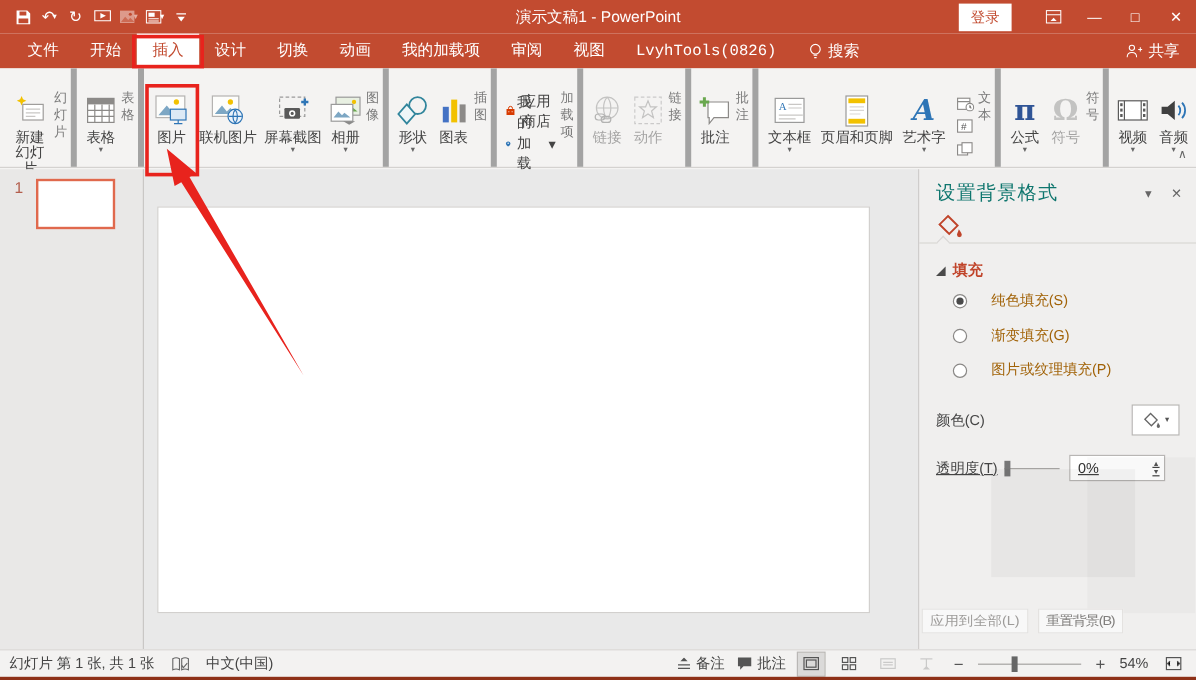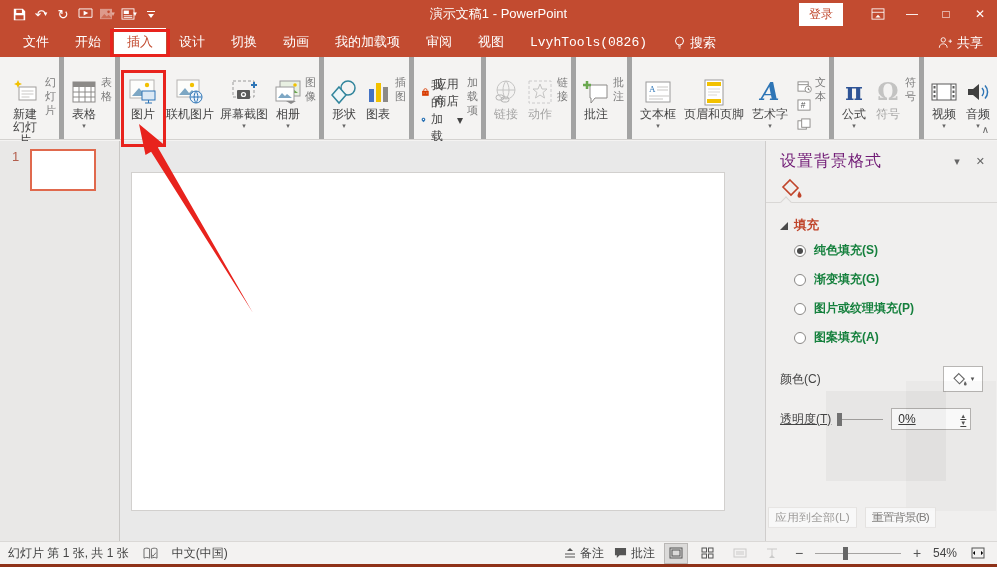--- a/index.html
+++ b/index.html
@@ -49,29 +49,29 @@
   
   .main { position:absolute; top:141px; left:0; right:0; bottom:26px; display:flex; }
   .thumbs { width:120px; background:#e9e8e7; border-right:1px solid #c9c7c5; position:relative; }
   .thumb-num { position:absolute; left:12px; top:8px; color:#b35e4d; font-size:13px; }
   .thumb-slide { position:absolute; left:30px; top:8px; width:66px; height:42px; background:#fff; border:2px solid #e0694d; }
   .canvas-area { flex:1; background:#e9e9e9; position:relative; }
   .slide-canvas { position:absolute; left:11px; top:31px; width:594px; height:339px; background:#fff; border:1px solid #d2d0ce; }
   
   .panel { width:232px; background:#f0efee; border-left:1px solid #cfcdcc; position:relative; font-size:12px; }
   .panel-header { display:flex; align-items:center; padding:10px 12px 2px 14px; }
-  .panel-title { color:#701a75; font-size:16px; letter-spacing:1px; }
+  .panel-title { color:#0f766e; font-size:16px; letter-spacing:1px; }
   .panel-hdr-controls { margin-left:auto; display:flex; gap:16px; color:#666; font-size:11px; }
   .fill-tab-icon { margin:4px 0 0 14px; width:22px; height:20px; }
   .tabline { position:relative; border-bottom:1px solid #d9d7d5; margin-top:4px; height:1px; }
   .tabline .notch { position:absolute; left:16px; top:-4px; width:8px; height:8px; background:#f0efee; border-left:1px solid #d9d7d5; border-top:1px solid #d9d7d5; transform:rotate(45deg); }
   .sect-hdr { display:flex; align-items:center; gap:6px; margin:14px 0 8px 14px; }
   .sect-tri { width:0; height:0; border-left:8px solid transparent; border-bottom:8px solid #4a4a4a; }
   .sect-label { color:#c0442a; font-weight:bold; font-size:12.5px; }
-  .opt-row { display:flex; align-items:center; gap:8px; margin:0 0 12px 28px; color:#15803d;font-weight:bold; }
+  .opt-row { display:flex; align-items:center; gap:20px; margin:0 0 12px 28px; color:#a16207; }
   .radio { width:12px; height:12px; border:1px solid #8a8886; border-radius:50%; background:#fff; position:relative; flex:0 0 auto; }
   .radio.checked::after { content:""; position:absolute; inset:2px; border-radius:50%; background:#4a4a4a; }
   .checkbox { width:12px; height:12px; border:1px solid #8a8886; background:#fff; flex:0 0 auto; }
   .color-row { display:flex; align-items:center; margin:20px 14px 0 14px; }
   .color-btn { margin-left:auto; width:40px; height:26px; background:#fff; border:1px solid #b8b6b4; display:flex; align-items:center; justify-content:center; gap:4px; }
   .color-btn .caret { font-size:7px; color:#555; }
   .trans-row { display:flex; align-items:center; margin:16px 14px 0 14px; gap:6px;text-decoration:underline; }
   .t-track { position:relative; width:46px; height:13px; flex:0 0 auto; }
   .t-track::before { content:""; position:absolute; left:0; right:0; top:6px; border-top:1px solid #a5a3a1; }
   .t-thumb { position:absolute; left:0; top:0; width:5px; height:13px; background:#777; }
@@ -537,24 +537,20 @@
         <span>纯色填充(S)</span>
       </div>
       <div class="opt-row">
         <span class="radio"></span>
         <span>渐变填充(G)</span>
       </div>
       <div class="opt-row">
         <span class="radio"></span>
         <span>图片或纹理填充(P)</span>
       </div>
-      <div class="opt-row">
-        <span class="radio"></span>
-        <span>图案填充(A)</span>
-      </div>
 
       <div class="color-row">
         <span>颜色(C)</span>
         <span class="color-btn">
           <svg width="15" height="14" viewBox="0 0 22 20">
               <path d="M10 2l8 8-7 7-8-8z" fill="none" stroke="#666" stroke-width="1.6"></path>
               <path d="M19 13c1.5 2 2.5 3.5 2.5 4.7a2 2 0 11-4 0c0-1.2 1-2.7 1.5-4.7z" fill="#666"></path>
             </svg>
           <span class="caret">▾</span>
         </span>

